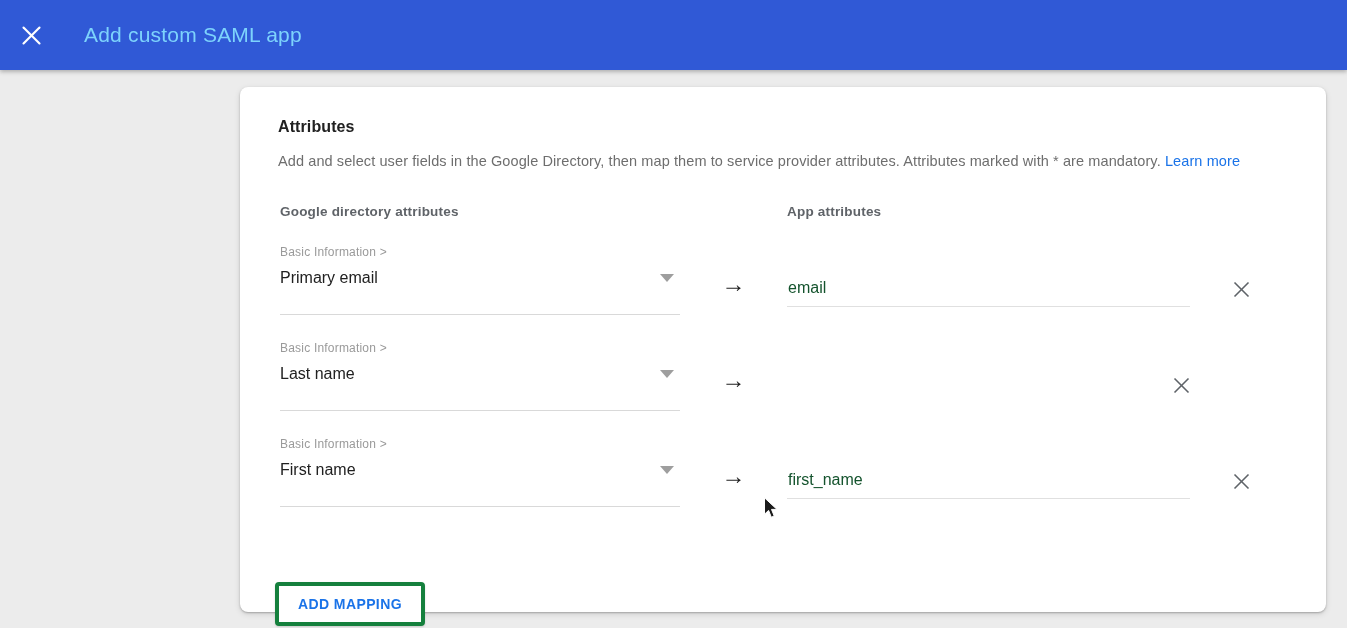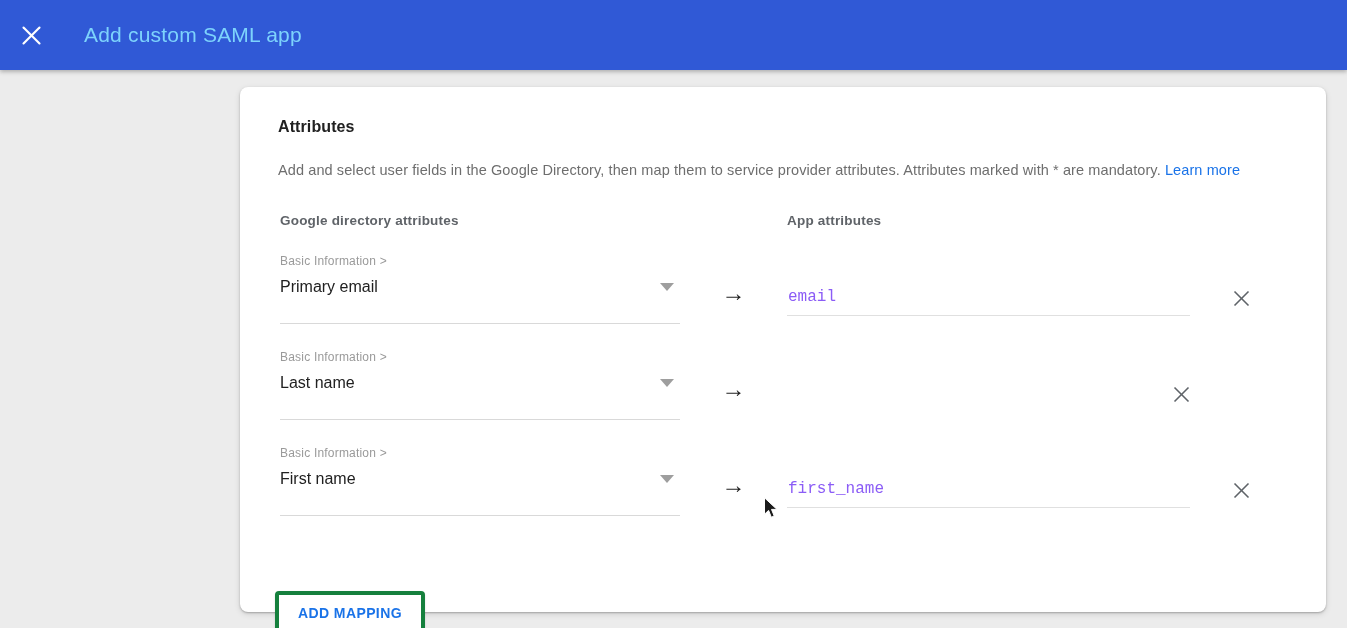--- a/index.html
+++ b/index.html
@@ -35,21 +35,21 @@
     position: absolute; left: 240px; top: 87px;
     width: 1086px; height: 525px;
     background: #ffffff; border-radius: 8px;
     box-shadow: 0 1px 2px rgba(0,0,0,0.25), 0 2px 6px rgba(0,0,0,0.12);
     padding: 31px 38px 0 38px;
   }
   .section-title {
     font-size: 16px; font-weight: 700; color: #212121; letter-spacing: 0.1px;
   }
   .section-desc {
-    margin-top: 26px; font-size: 14.5px; color: #6e6e6e; letter-spacing: 0.1px;
+    margin-top: 17px; font-size: 14.5px; color: #6e6e6e; letter-spacing: 0.1px;
   }
   .learn-more { color: #1a73e8; text-decoration: none; cursor: pointer; }
 
   
   .col-headers {
     display: grid; grid-template-columns: 400px 107px 403px 60px;
     margin: 35px 0 0 2px;
   }
   .col-header {
     font-size: 13.5px; font-weight: 700; color: #5f6368; letter-spacing: 0.2px;
@@ -79,22 +79,22 @@
     border-top: 8px solid #9e9e9e;
   }
   .arrow-cell {
     display: flex; justify-content: center;
     font-size: 24px; color: #212121;
     margin-bottom: 19px; line-height: 1;
   }
   .app-input {
     width: 100%; border: none; outline: none;
     border-bottom: 1px solid #e0e0e0;
-    font-family: Liberation Mono, monospace;
-    font-size: 16px; color: #8b5cf6;
+    font-family: Liberation Sans, sans-serif;
+    font-size: 16px; color: #14532d;
     padding: 0 0 9px 1px; margin-bottom: 8px;
     background: transparent;
   }
   .remove-cell {
     display: flex; justify-content: flex-end; align-items: center;
     margin-bottom: 17px; cursor: pointer;
   }
   .remove-cell svg { display: block; }
 
   

